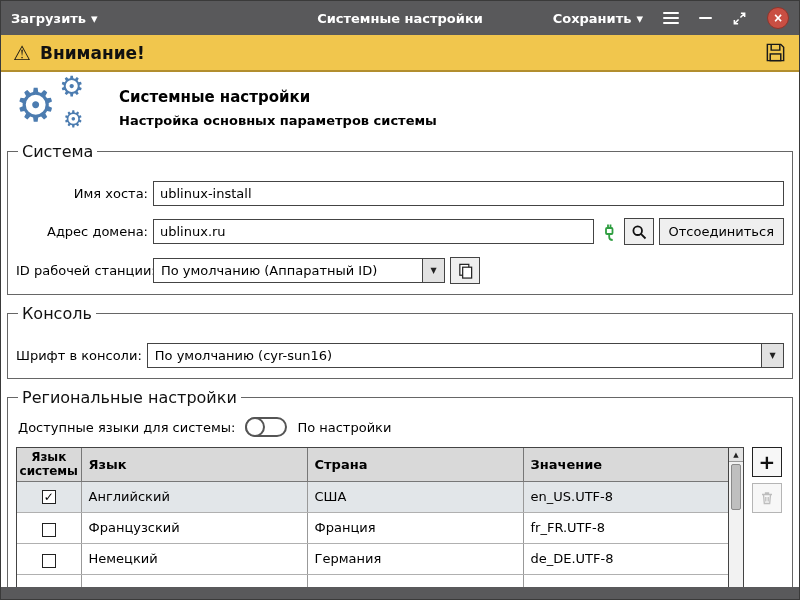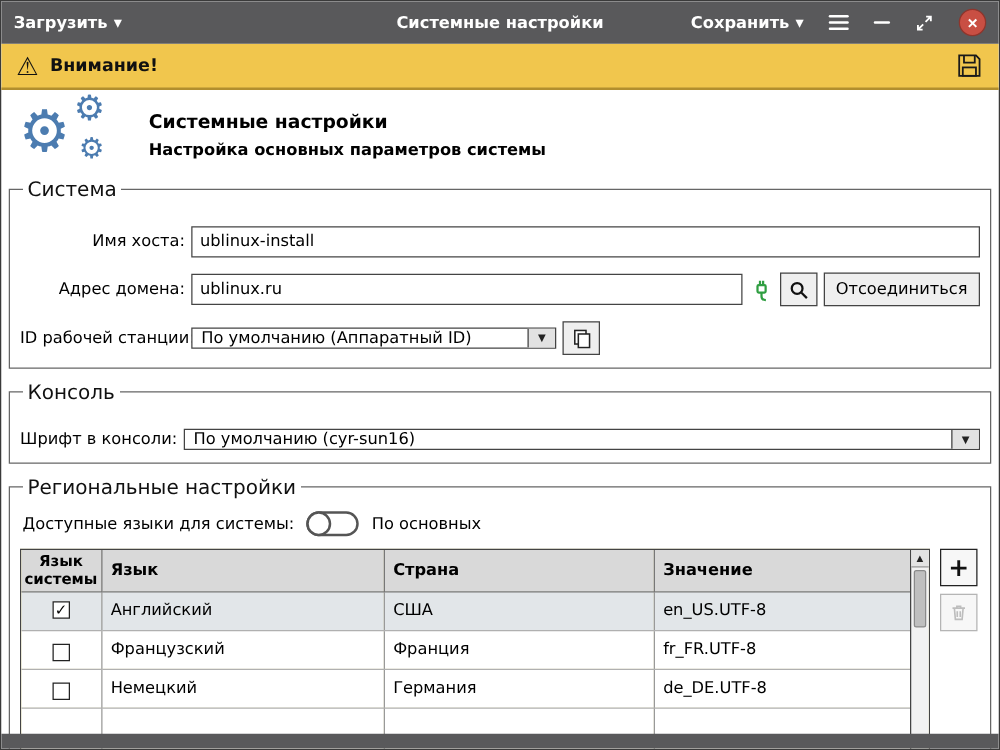--- a/index.html
+++ b/index.html
@@ -14,42 +14,42 @@
   .tb-right { margin-left:auto; display:flex; align-items:center; gap:20px; }
   .tb-icon-btn { background:none; border:none; cursor:pointer; display:flex; align-items:center; justify-content:center; padding:0; }
   .burger { display:flex; flex-direction:column; gap:3px; }
   .burger i { width:16px; height:2px; background:#fff; border-radius:1px; display:block; }
   .minline { width:13px; height:2px; background:#fff; display:block; border-radius:1px; }
   .close-btn { width:22px; height:22px; border-radius:50%; background:#c94f43; border:1px solid #8e352c; color:#fff; display:flex; align-items:center; justify-content:center; font-size:14px; font-weight:bold; cursor:pointer; padding:0; line-height:1; }
 
   
   .warnbar { height:37px; background:#f1c64d; border-bottom:2px solid #b28e2e; display:flex; align-items:center; padding:0 12px; gap:9px; }
   .warn-icon { font-size:20px; color:#111; line-height:1; }
-  .warn-text { font-size:14px; font-weight:bold; color:#111; }
+  .warn-text { font-size:17px; font-weight:bold; color:#111; }
   .warn-save { margin-left:auto; background:none; border:none; cursor:pointer; display:flex; padding:0; }
 
   
   .apphead { display:flex; align-items:center; padding:6px 14px 4px; height:70px; gap:18px; }
   .gears { position:relative; width:86px; height:60px; color:#4c7cb0; flex-shrink:0; }
   .gear-big { position:absolute; left:0px; top:4px; font-size:46px; line-height:1; }
   .gear-small { position:absolute; left:44px; top:-5px; font-size:28px; line-height:1; }
   .gear-tiny { position:absolute; left:48px; top:30px; font-size:23px; line-height:1; }
   .apphead-title { font-size:15px; font-weight:bold; margin-bottom:7px; }
   .apphead-sub { font-size:13px; font-weight:bold; }
 
   
   fieldset { margin:0 6px 9px; border:1px solid #666; padding:8px 8px 3px; }
   legend { font-size:16px; padding:0 4px; margin-left:2px; color:#111; }
   .frow { display:flex; align-items:center; margin-bottom:7px; gap:5px;margin-top:12px; }
   .flabel { width:132px; text-align:right; font-size:13px; flex-shrink:0; white-space:nowrap; }
   .flabel.auto { width:auto; }
   input[type=text] { height:25px; border:1px solid #444; font-size:13px; padding:0 6px; font-family:inherit; background:#fff; }
   .grow { flex:1; min-width:0; }
   .hwid { color:#8a8a8a; }
-  .combo { height:17px; border:1px solid #444; display:flex; align-items:center; background:#fff; cursor:pointer; }
+  .combo { height:25px; border:1px solid #444; display:flex; align-items:center; background:#fff; cursor:pointer; }
   .combo-text { flex:1; padding:0 7px; font-size:13px; white-space:nowrap; overflow:hidden; }
   .combo-btn { width:22px; height:100%; border-left:1px solid #444; background:#e2e2e2; display:flex; align-items:center; justify-content:center; font-size:8px; color:#222; flex-shrink:0; }
   .station-combo { width:292px; flex-shrink:0; }
   .sqbtn { height:27px; border:1px solid #444; background:#efefef; display:flex; align-items:center; justify-content:center; font-size:13px; font-family:inherit; cursor:pointer; padding:0 9px; }
   .sqbtn.icon { width:30px; padding:0; }
   .plug { display:flex; align-items:center; }
 
   
   .togglerow { display:flex; align-items:center; gap:10px; font-size:13px; margin:2px 0 10px 2px; }
   .toggle { width:42px; height:20px; border:2px solid #555; border-radius:12px; position:relative; background:#fff; display:inline-block; cursor:pointer; flex-shrink:0; }
@@ -203,21 +203,21 @@
   </fieldset>
 
   <fieldset>
     <legend>Региональные настройки</legend>
 
     <div class="togglerow">
       <span>Доступные языки для системы:</span>
       <span class="toggle">
           <span class="knob"></span>
         </span>
-      <span>По основных</span>
+      <span>По настройки</span>
     </div>
 
     <div class="tablerow">
       <div class="table-area">
         <div class="tbl-wrap">
           <table>
             <thead>
               <tr>
                 <th class="c1">Язык системы</th>
                 <th class="c2">Язык</th>

